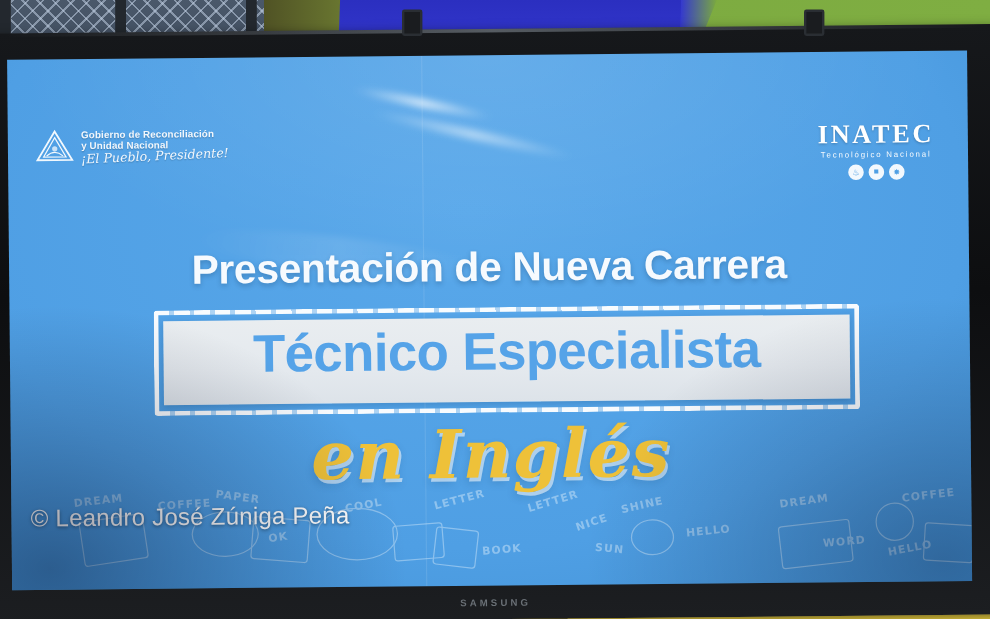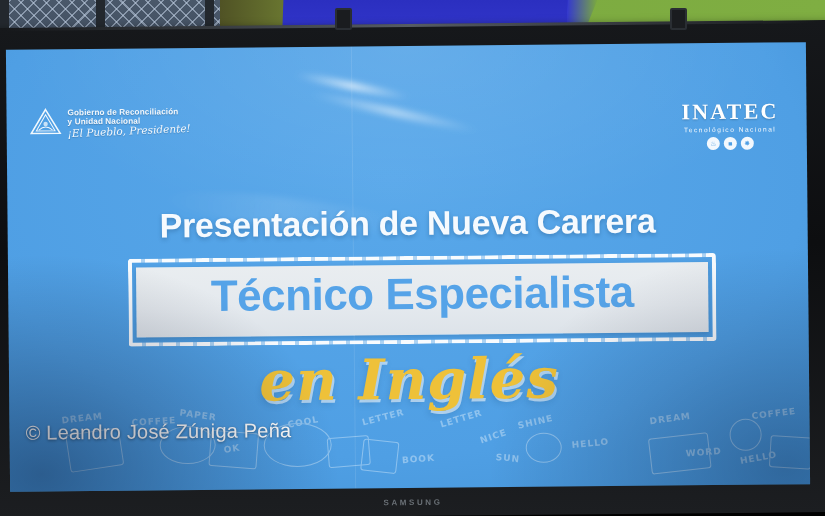--- a/index.html
+++ b/index.html
@@ -1,18 +1,18 @@
 <!DOCTYPE html>
 <html><head>
 <meta charset="utf-8">
 <style>
   html,body{margin:0;padding:0;background:#1b1b1b;}
   body{width:825px;height:516px;overflow:hidden;font-family:"Liberation Sans",sans-serif;}
 
-  .photo{position:relative;width:825px;height:516px;overflow:hidden;background:#000000;}
+  .photo{position:relative;width:825px;height:516px;overflow:hidden;background:#fde047;}
 
   
   .wall{position:absolute;left:0;top:0;width:825px;height:92px;
         background:linear-gradient(90deg,#6c8c3b 0%,#7ba83f 28%,#7fae42 100%);}
   .banner-blue{position:absolute;left:282px;top:0;width:300px;height:80px;
         background:linear-gradient(180deg,#2b2fc0 0%,#3438cf 60%,#2f33c4 100%);
         transform:skewX(-2deg);}
   .banner-blue:after{content:"";position:absolute;right:-14px;top:0;width:30px;height:80px;
         background:linear-gradient(90deg,#3438cf,#7aa93f);clip-path:polygon(0 0,100% 0,0 100%);}
   .fence{position:absolute;left:0;top:0;width:220px;height:72px;

